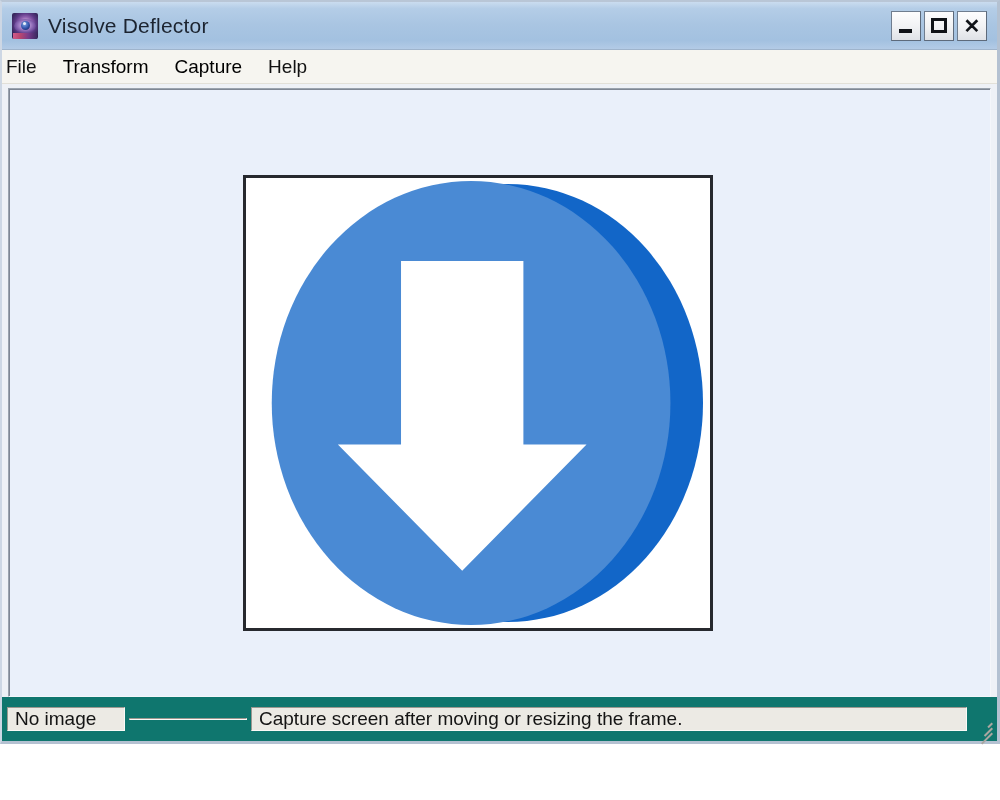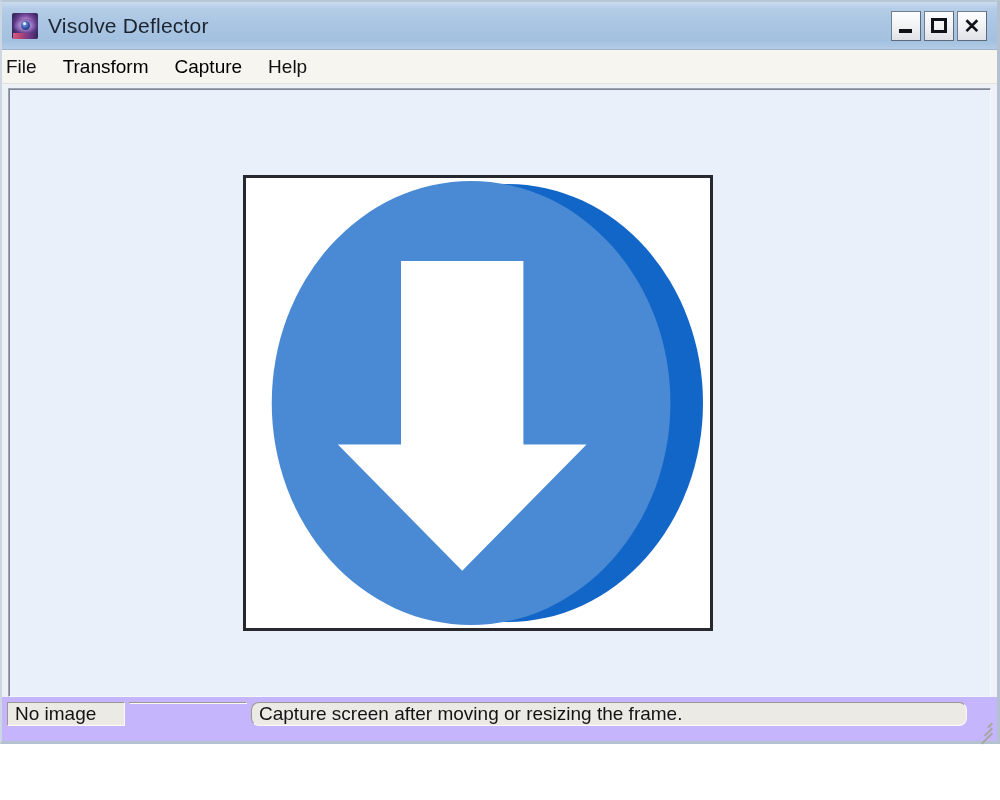--- a/index.html
+++ b/index.html
@@ -186,23 +186,23 @@
     border: 3px solid #27292e;
     background: #ffffff;
     overflow: hidden;
   }
   #image-frame svg { display: block; width: 100%; height: 100%; }
 
   
   #status-bar {
     flex: 0 0 44px;
     height: 44px;
-    background: #c4b5fd;
-    display: flex;
-    align-items: flex-start;
+    background: #0f766e;
+    display: flex;
+    align-items: center;
     padding: 5px 12px 5px 5px;
     box-sizing: border-box;
     position: relative;
   }
   .status-panel {
     background: #eceae4;
     border: 1px solid #b9b6ae;
     border-top-color: #9c9890;
     border-left-color: #9c9890;
     border-right-color: #fbfaf7;
@@ -212,21 +212,21 @@
     padding: 0 7px;
     box-sizing: border-box;
     font-size: 19px;
     color: #141414;
     white-space: nowrap;
     overflow: hidden;
     font-family: "Liberation Sans", sans-serif;
   }
   #status-panel-image  { flex: 0 0 118px; }
   #status-panel-middle { flex: 0 0 118px; margin-left: 4px; }
-  #status-panel-message{ flex: 1 1 auto;  margin-left: 4px; margin-right: 18px; border-radius: 8px; }
+  #status-panel-message{ flex: 1 1 auto;  margin-left: 4px; margin-right: 18px; }
 
   #resize-grip {
     position: absolute;
     right: 4px;
     bottom: 4px;
     width: 20px;
     height: 20px;
     pointer-events: auto;
   }
   #resize-grip i {

